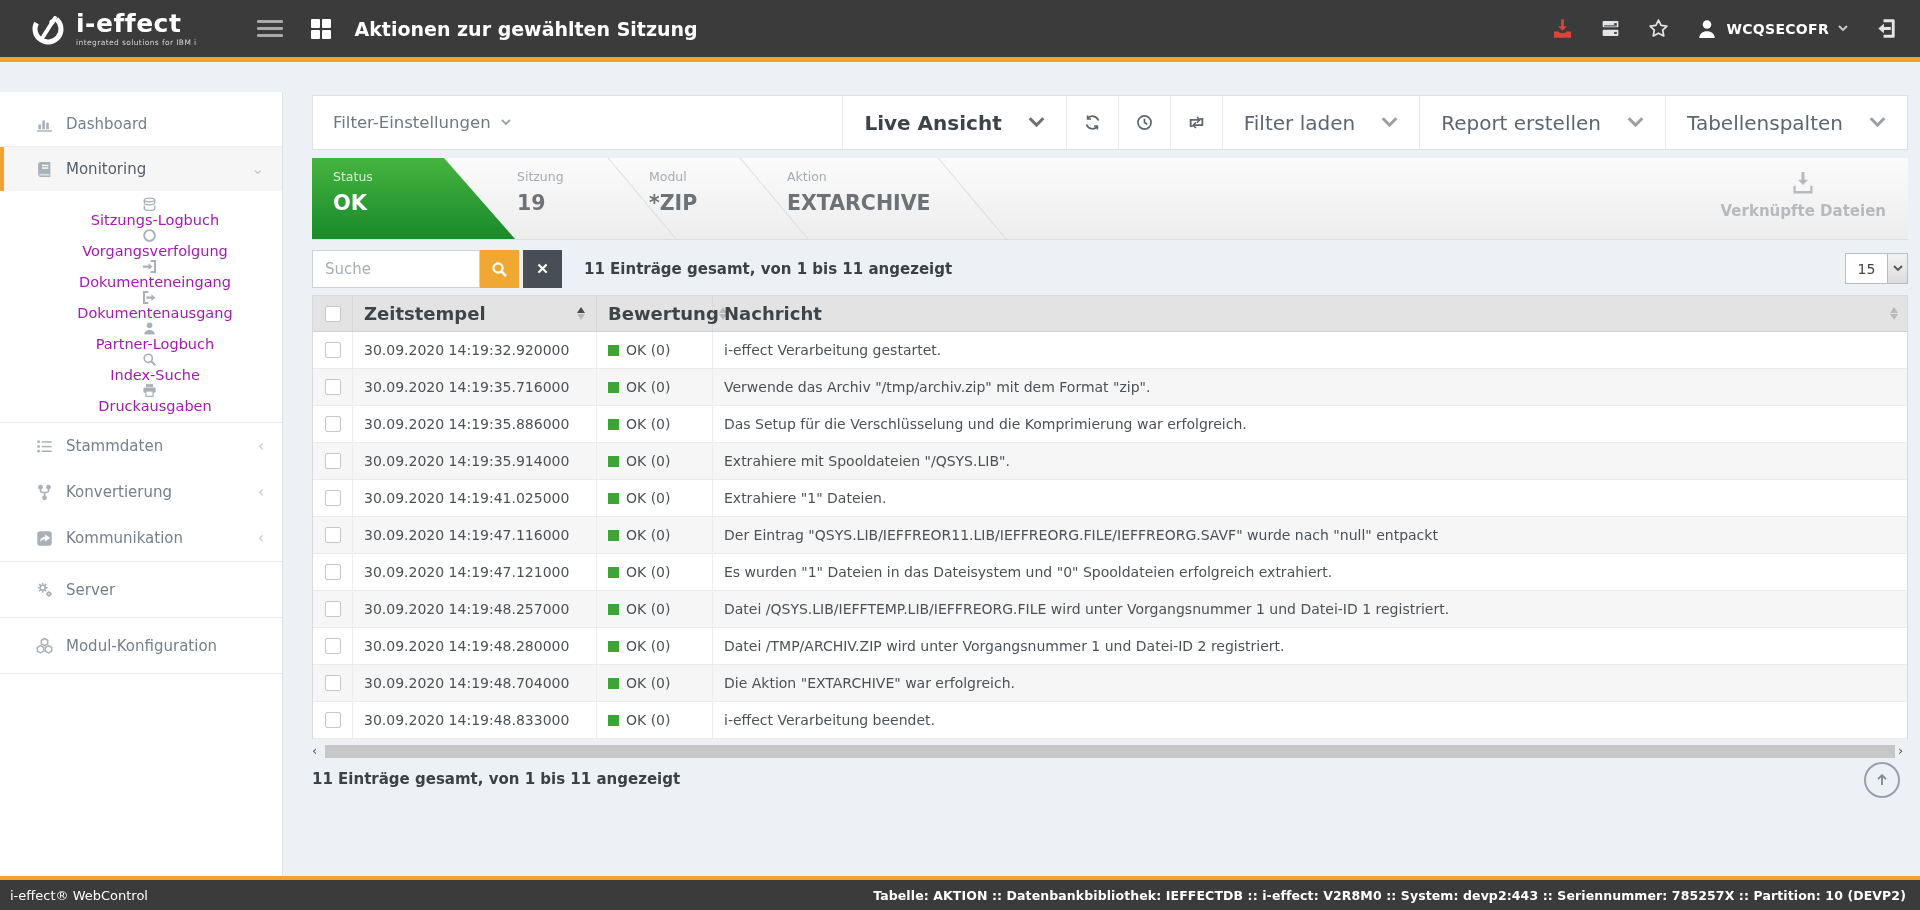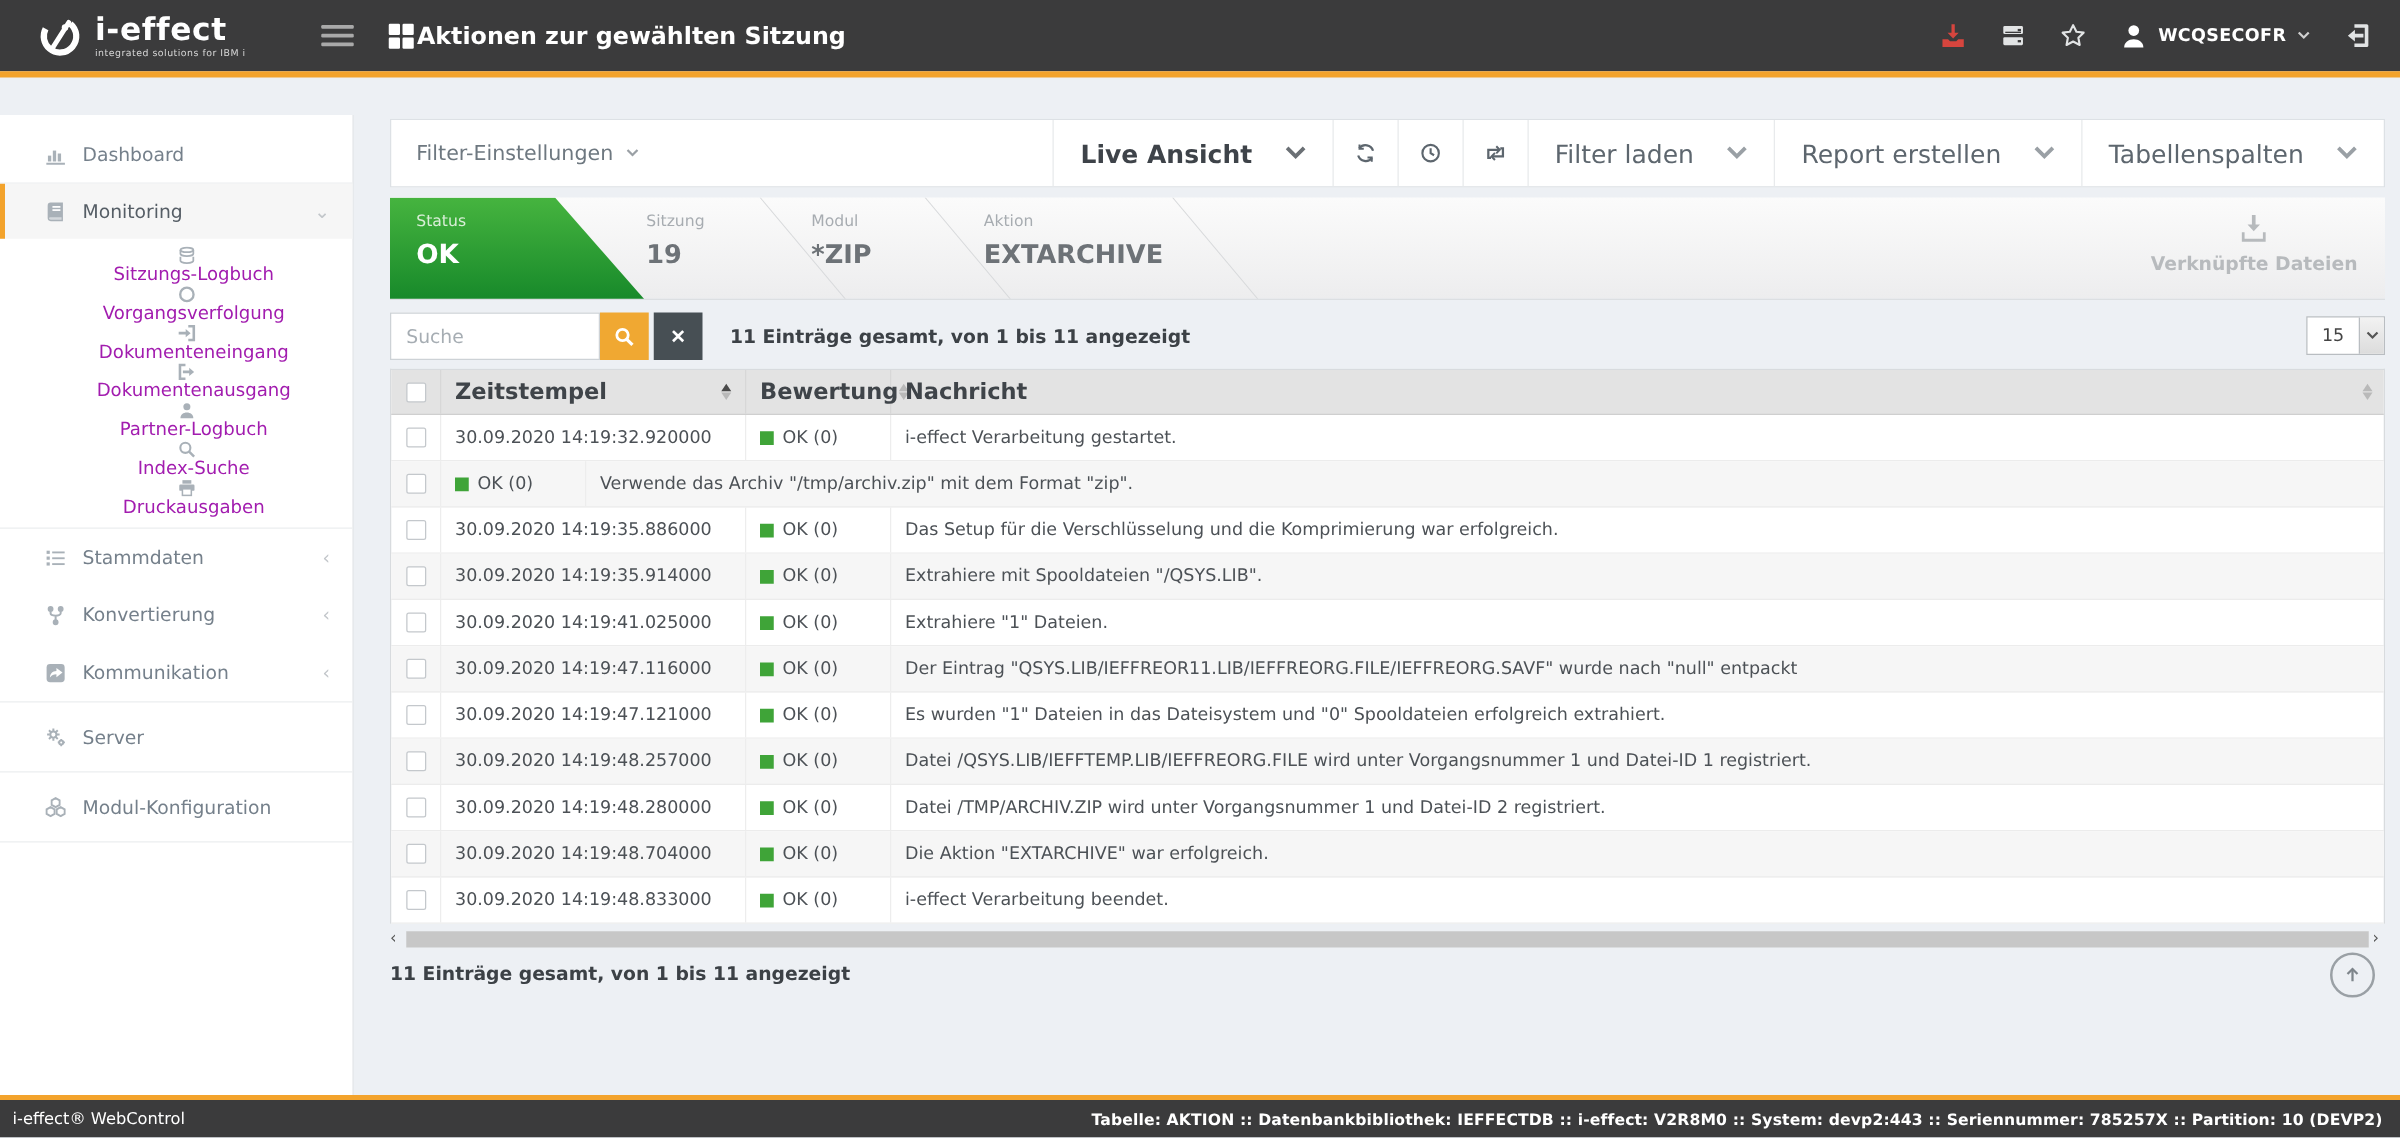--- a/index.html
+++ b/index.html
@@ -7,21 +7,21 @@
   body { font-family:"DejaVu Sans","Liberation Sans",sans-serif; background:#edf0f4; position:relative; color:#444; }
 
   
   .topbar { position:absolute; left:0; top:0; width:1920px; height:57px; background:#3b3b3c; display:flex; align-items:center; }
   .logo { display:flex; align-items:center; margin-left:28px; gap:8px; }
   .logo-text { color:#fff; line-height:1; }
   .logo-name { font-size:25px; font-weight:bold; letter-spacing:0.5px; }
   .logo-tag { font-size:7.5px; color:#d7d7d7; letter-spacing:0.4px; margin-top:3px; }
   .hamburger { margin-left:60px; width:26px; cursor:pointer; }
   .hamburger span { display:block; height:3px; background:#a9a9a9; margin:4px 0; border-radius:1px; }
-  .page-head { display:flex; align-items:center; gap:3px; margin-left:28px; }
+  .page-head { display:flex; align-items:center; gap:24px; margin-left:28px; }
   .grid-ico { display:grid; grid-template-columns:9px 9px; grid-template-rows:9px 9px; gap:2px; }
   .grid-ico i { background:#fff; border-radius:1px; }
   .page-title { color:#fff; font-size:19px; font-weight:bold; }
   .top-right { margin-left:auto; display:flex; align-items:flex-start; gap:26px; margin-right:24px; }
   .top-ico { width:22px; height:22px; display:flex; align-items:center; justify-content:center; cursor:pointer; }
   .top-ico svg { width:21px; height:21px; }
   .user-group { display:flex; align-items:center; gap:9px; cursor:pointer; }
   .username { color:#fff; font-size:14px; font-weight:bold; letter-spacing:0.3px; }
   .chev { width:10px; height:7px; }
   .chev path { fill:none; stroke:#cfcfcf; stroke-width:1.8; }
@@ -485,20 +485,21 @@
               <span class="rate-sq"></span>
               <span>OK (0)</span>
             </span>
           </div>
           <div class="tcell col-msg">i-effect Verarbeitung gestartet.</div>
         </div>
         <div class="trow">
           <div class="tcell col-cb">
             <span class="cbx"></span>
           </div>
+          <div class="tcell col-ts">30.09.2020 14:19:35.716000</div>
           <div class="tcell col-rate">
             <span class="rate-chip">
               <span class="rate-sq"></span>
               <span>OK (0)</span>
             </span>
           </div>
           <div class="tcell col-msg">Verwende das Archiv "/tmp/archiv.zip" mit dem Format "zip".</div>
         </div>
         <div class="trow">
           <div class="tcell col-cb">

